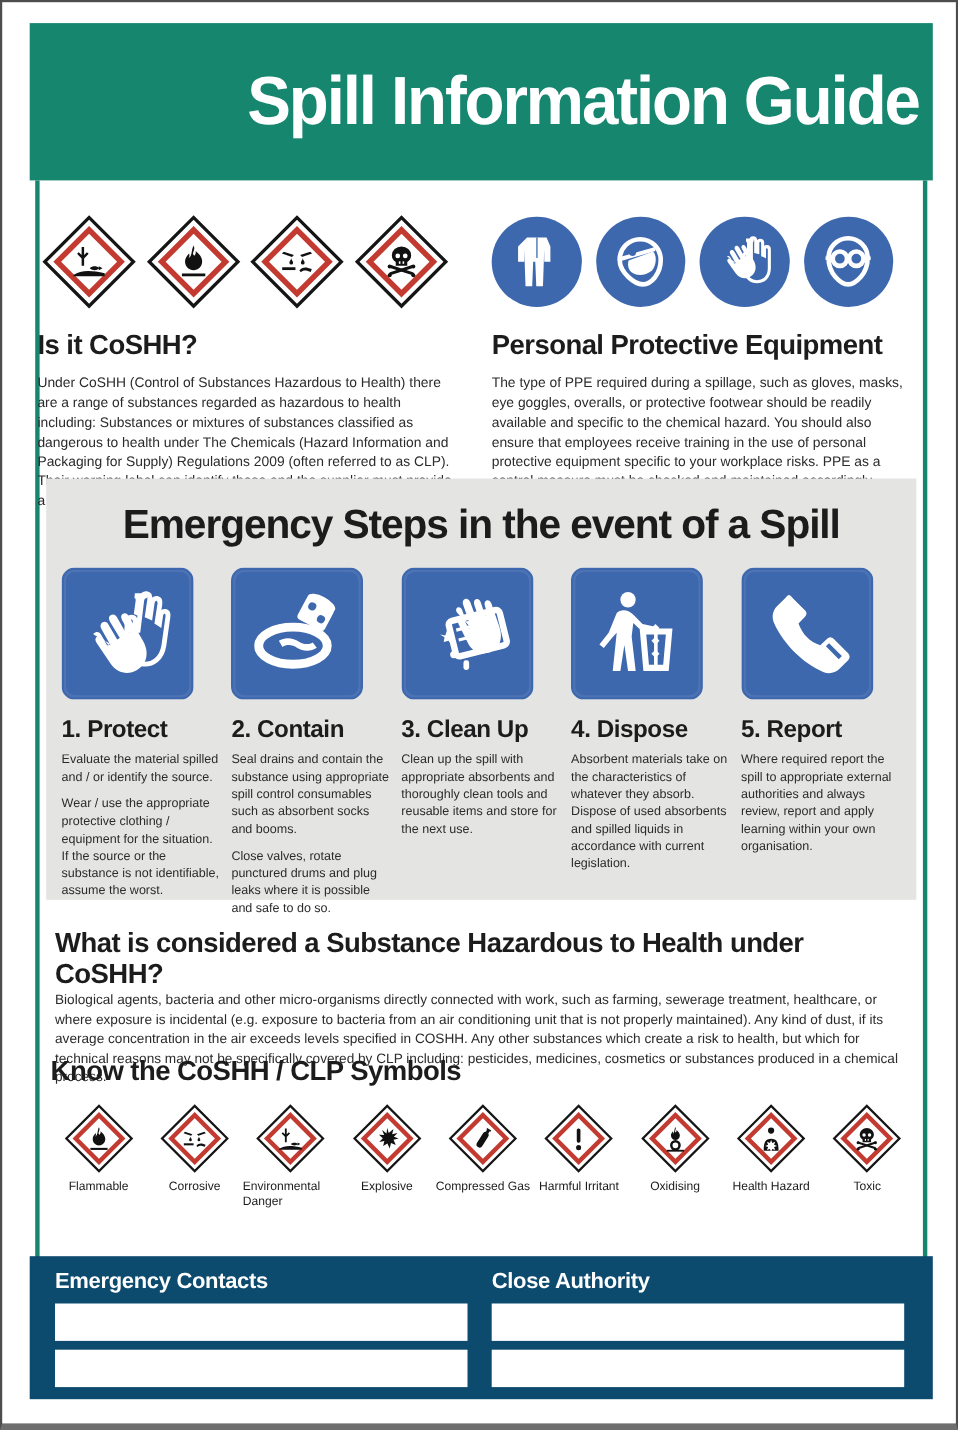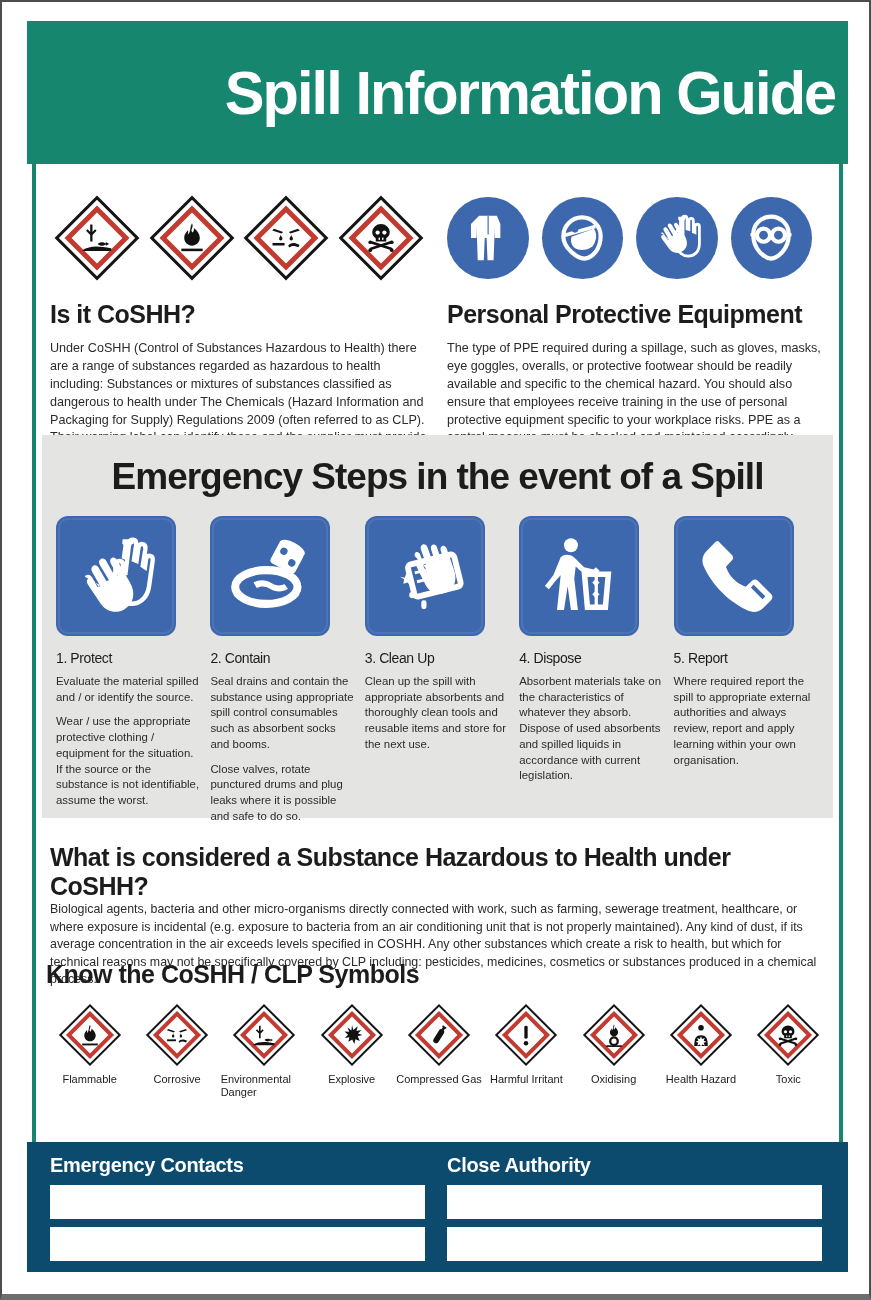--- a/index.html
+++ b/index.html
@@ -18,21 +18,21 @@
     color:#fff; font-size:62px; font-weight:bold; letter-spacing:-2px;
     font-stretch:condensed; transform:scaleX(.96); white-space:nowrap;
   }
   
   .rail { position:absolute; top:162px; width:4px; height:980px; background:#17866f; }
   .rail.left { left:30px; } .rail.right { left:837px; }
   
   .h2 { font-size:25px; font-weight:bold; letter-spacing:-.5px; }
   .body-text { font-size:12.6px; line-height:1.42; color:#2b2b2b; }
   
-  .col-left  { position:absolute; left:48px;  top:186px; width:378px; }
+  .col-left  { position:absolute; left:32px;  top:186px; width:378px; }
   .col-right { position:absolute; left:445px; top:186px; width:378px; }
   .icon-row { display:flex; align-items:center; height:100px; margin-bottom:12px; }
   
   .dbox { display:flex; align-items:center; justify-content:center; }
   .dbox.big { width:95px; height:100px; }
   .dbox.small { width:66px; height:72px; }
   .diamond { background:#fff; border:3px solid #151515; transform:rotate(45deg);
              display:flex; align-items:center; justify-content:center; }
   .big .diamond { width:60px; height:60px; }
   .small .diamond { width:44px; height:44px; border-width:2.5px; }
@@ -50,21 +50,21 @@
   .gray-band { position:absolute; left:40px; top:433px; width:791px; height:383px;
     background:#e4e5e3; }
   .gray-band .band-title { text-align:center; font-size:37px; font-weight:bold;
     letter-spacing:-1px; margin-top:21px; }
   .steps { display:grid; grid-template-columns:repeat(5,1fr); gap:9px;
     padding:18px 14px 0 14px; }
   .step-tile { width:120px; height:120px; border-radius:12px; background:#3e68ae;
     border:2px solid #32549200; box-shadow:inset 0 0 0 2px rgba(255,255,255,.08);
     display:flex; align-items:center; justify-content:center; }
   .step-tile svg { width:88px; height:88px; }
-  .step h3 { font-size:14px; font-weight:normal; margin:14px 0 8px 0; letter-spacing:-.4px; }
+  .step h3 { font-size:22px; font-weight:bold; margin:14px 0 8px 0; letter-spacing:-.4px; }
   .step p { font-size:11.4px; line-height:1.38; color:#2b2b2b; margin-bottom:9px; }
   
   .substance { position:absolute; left:48px; top:841px; width:778px; }
   .substance .body-text { margin-top:0; font-size:12.4px; }
   
   .symbols { position:absolute; left:44px; top:958px; width:786px; }
   .symbols .note { font-size:11.6px; margin-top:8px; color:#1f1f1f; }
   .symbol-row { display:grid; grid-template-columns:repeat(9,1fr); margin-top:10px; }
   .symbol-cell { display:flex; flex-direction:column; align-items:center; }
   .symbol-cell .label { font-size:11px; text-align:left; margin-top:2px; line-height:1.2; }

